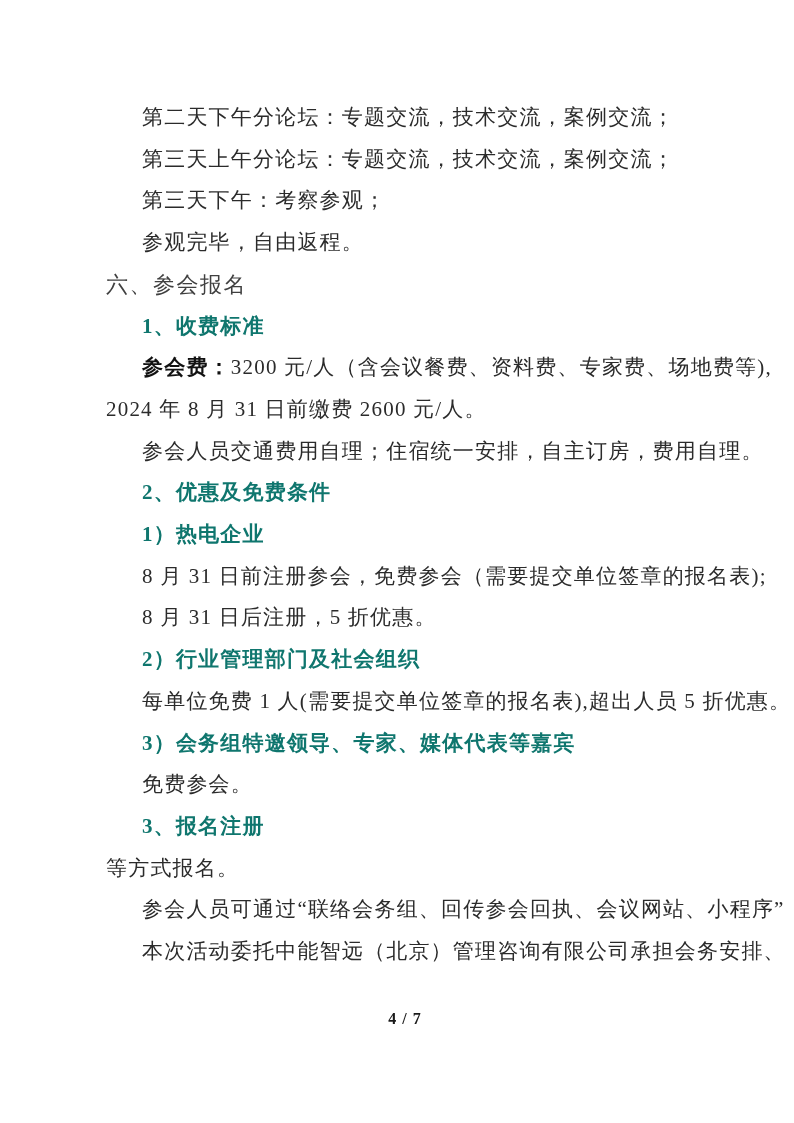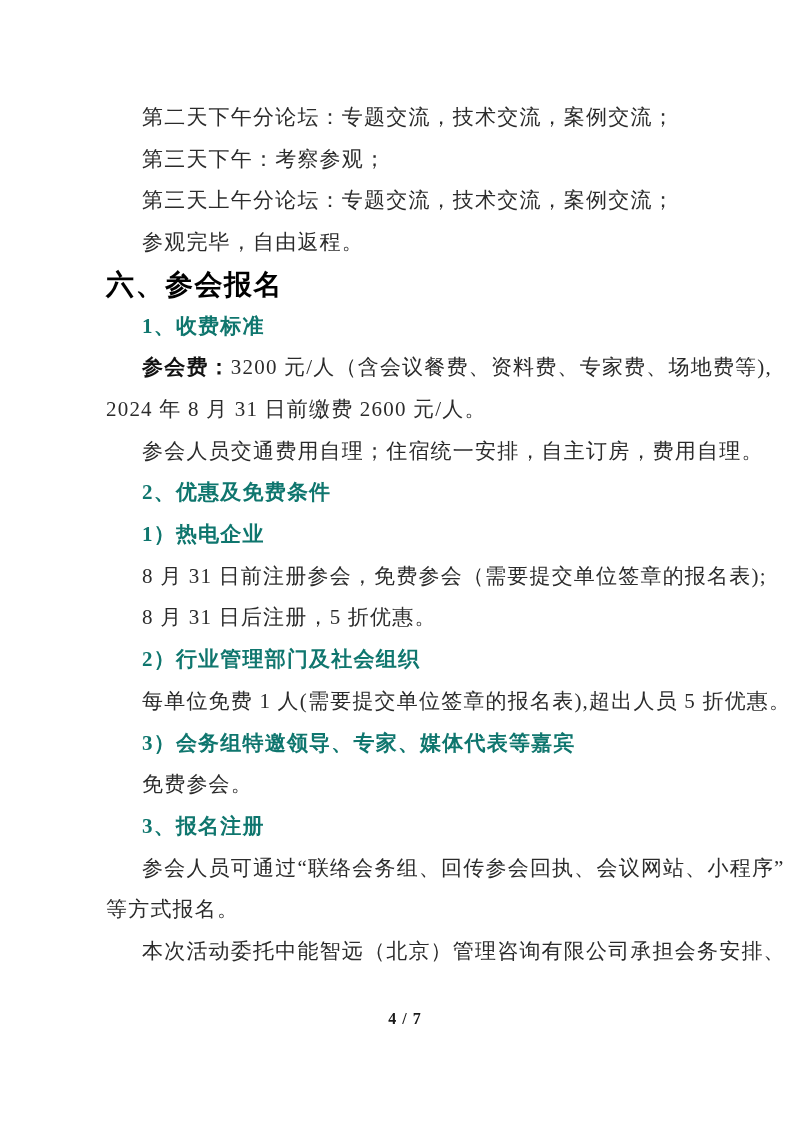--- a/index.html
+++ b/index.html
@@ -32,23 +32,23 @@
   }
   .indent {
     text-indent: 36px;
   }
   .bold {
     font-weight: bold;
     color: #0f766e;
   }
   .heading {
     font-family: "Liberation Sans", "DejaVu Sans", sans-serif;
-    font-weight: bold;
-    font-size: 28px;
-    color: #000000;
+    font-weight: normal;
+    font-size: 22px;
+    color: #404040;
     letter-spacing: 1.5px;
   }
   .bold-prefix {
     font-weight: bold;
     color: #111111;
     margin-top: 48px;
   }
   .footer {
     position: absolute;
     top: 1010px;
@@ -61,35 +61,35 @@
     color: #1a1a1a;
     letter-spacing: 1px;
   }
 </style>
 </head>
 <body>
 
 <div class="page">
   <div class="content">
     <p class="line indent">第二天下午分论坛：专题交流，技术交流，案例交流；</p>
+    <p class="line indent">第三天上午分论坛：专题交流，技术交流，案例交流；</p>
     <p class="line indent">第三天下午：考察参观；</p>
-    <p class="line indent">第三天上午分论坛：专题交流，技术交流，案例交流；</p>
     <p class="line indent">参观完毕，自由返程。</p>
     <p class="line heading">六、参会报名</p>
     <p class="line indent bold">1、收费标准</p>
     <p class="line indent"><span class="bold-prefix">参会费：</span><span>3200 元/人（含会议餐费、资料费、专家费、场地费等),</span></p>
     <p class="line">2024 年 8 月 31 日前缴费 2600 元/人。</p>
     <p class="line indent">参会人员交通费用自理；住宿统一安排，自主订房，费用自理。</p>
     <p class="line indent bold">2、优惠及免费条件</p>
     <p class="line indent bold">1）热电企业</p>
     <p class="line indent">8 月 31 日前注册参会，免费参会（需要提交单位签章的报名表);</p>
     <p class="line indent">8 月 31 日后注册，5 折优惠。</p>
     <p class="line indent bold">2）行业管理部门及社会组织</p>
     <p class="line indent">每单位免费 1 人(需要提交单位签章的报名表),超出人员 5 折优惠。</p>
     <p class="line indent bold">3）会务组特邀领导、专家、媒体代表等嘉宾</p>
     <p class="line indent">免费参会。</p>
     <p class="line indent bold">3、报名注册</p>
+    <p class="line">等方式报名。</p>
     <p class="line indent">参会人员可通过“联络会务组、回传参会回执、会议网站、小程序”</p>
-    <p class="line">等方式报名。</p>
     <p class="line indent">本次活动委托中能智远（北京）管理咨询有限公司承担会务安排、</p>
   </div>
   <div class="footer">4 / 7</div>
 </div>
 
 </body></html>

